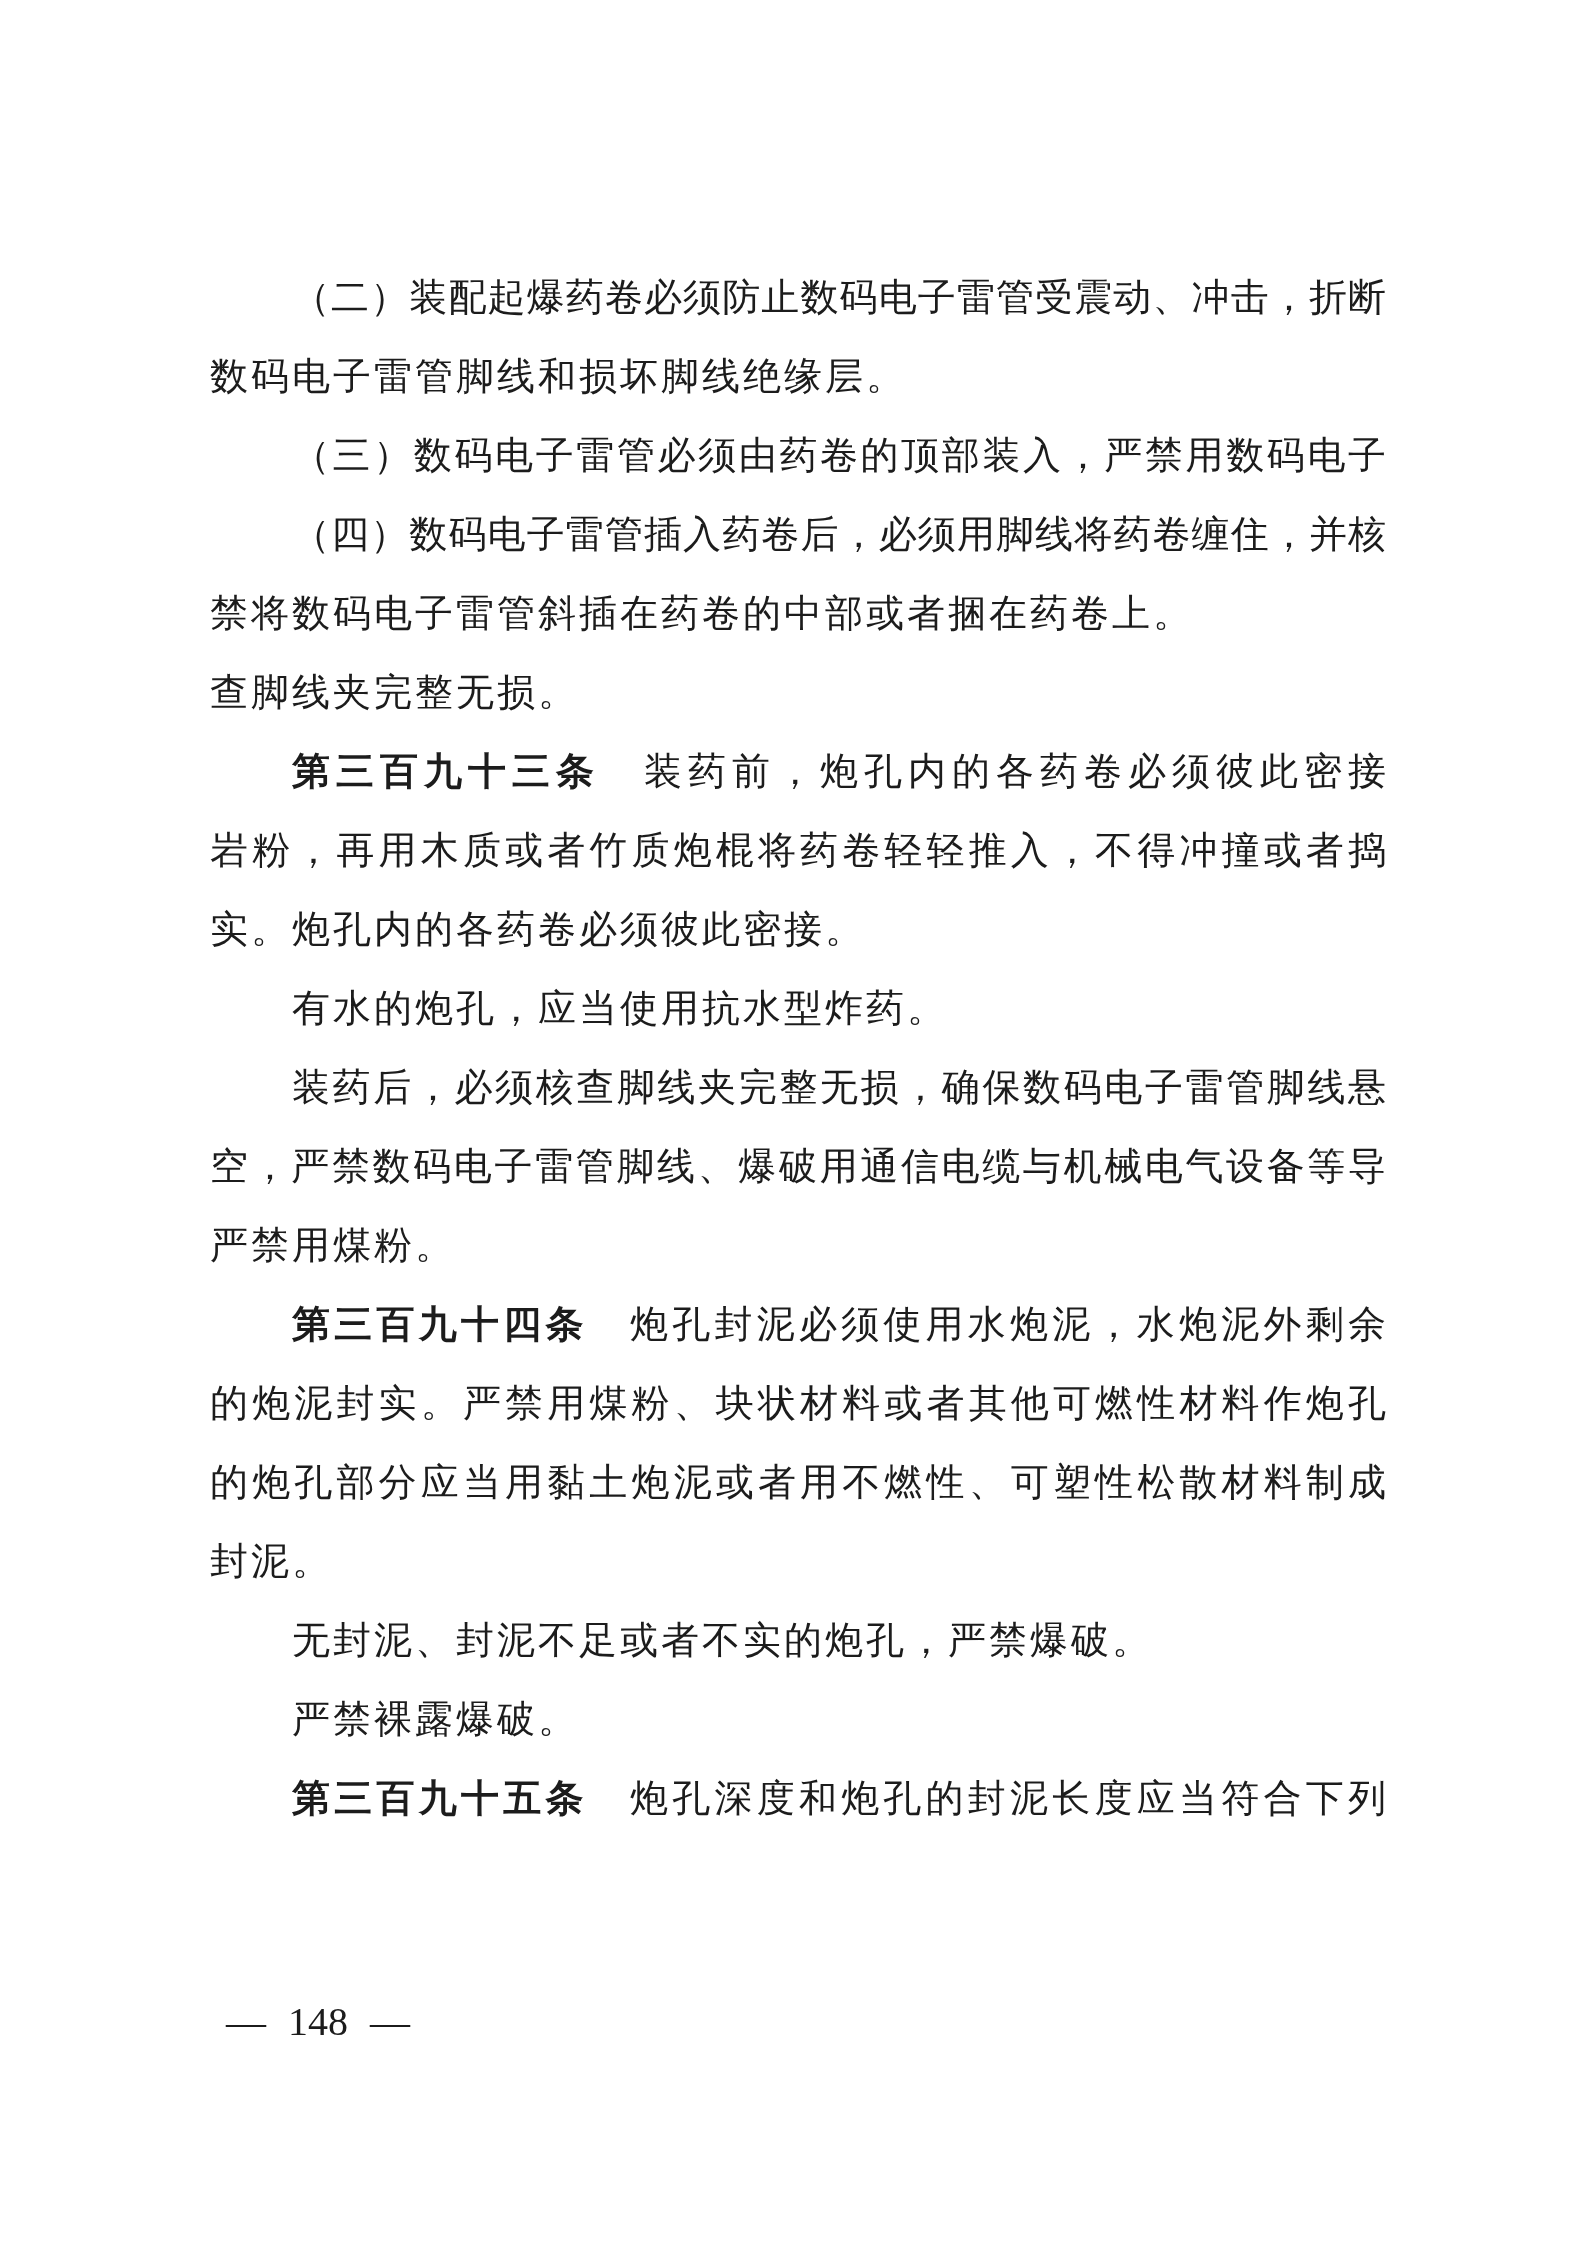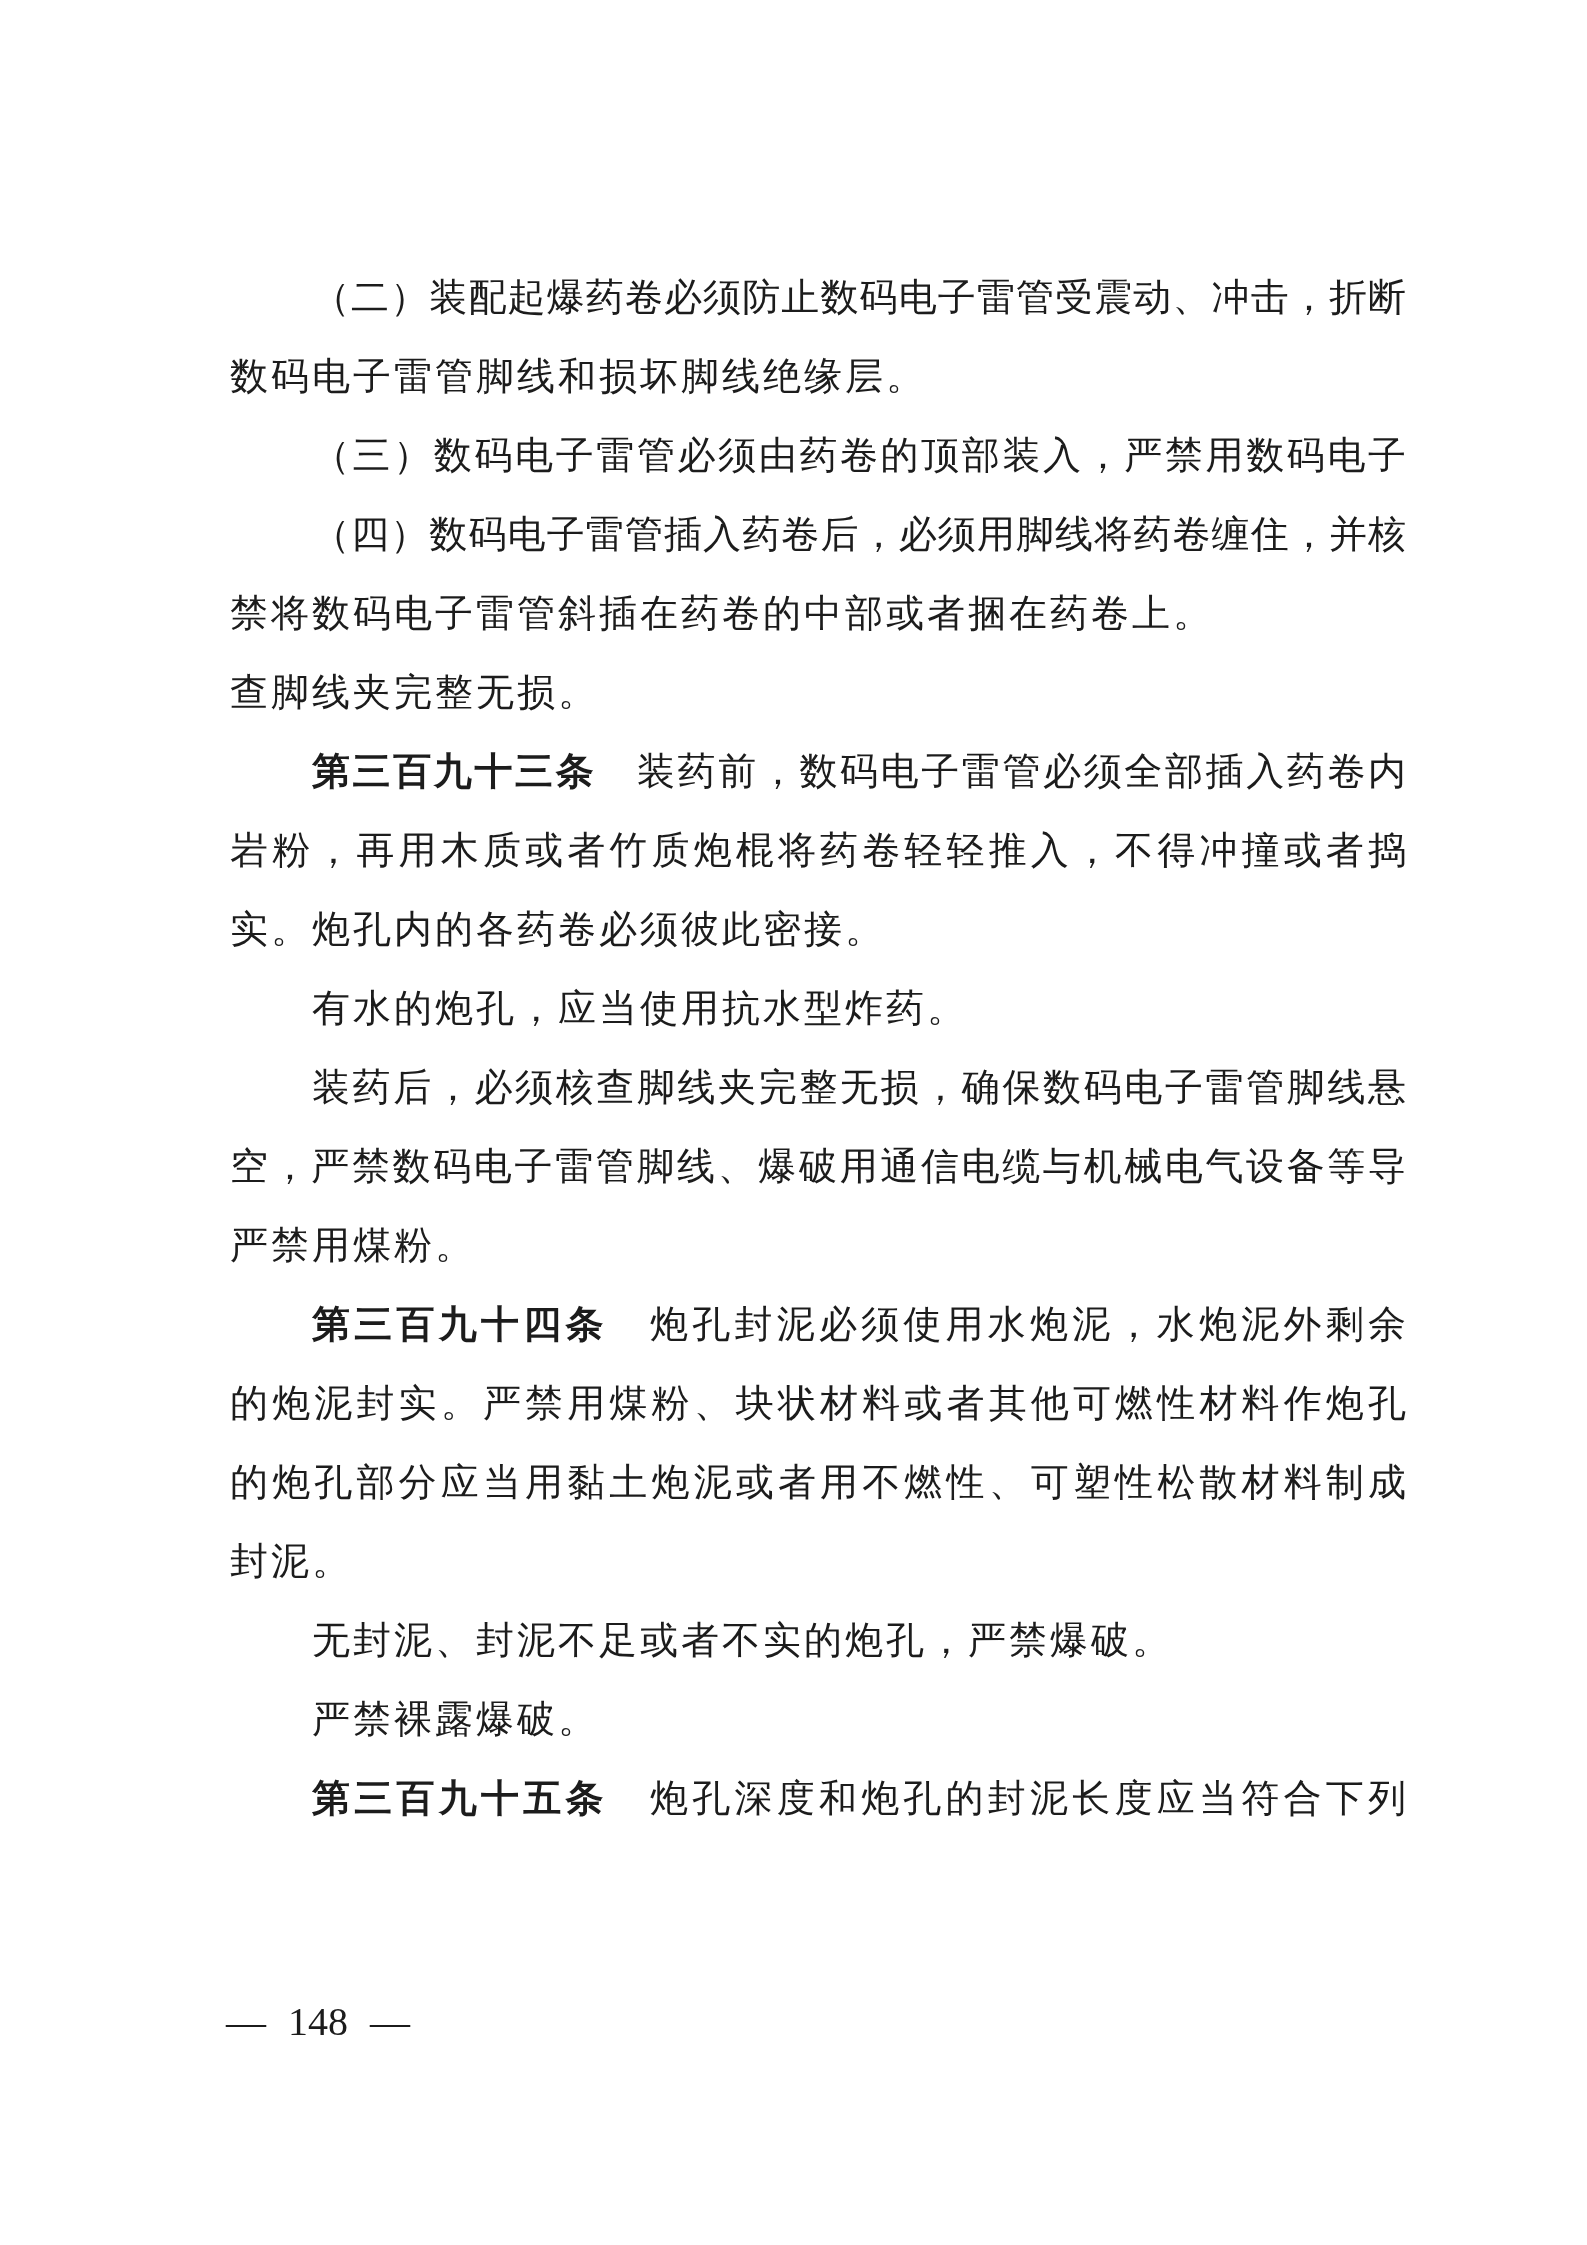--- a/index.html
+++ b/index.html
@@ -11,21 +11,20 @@
     overflow: hidden;
     font-family: "Liberation Serif", "DejaVu Serif", serif;
     color: var(--ink, #1c1c1c);
     background: var(--paper, #ffffff);
   }
   .content {
     position: absolute;
     left: 210px;
     top: 258px;
     width: 1176px;
-    margin-left: 20px;
   }
   .line {
     height: 79px;
     line-height: 79px;
     font-size: 38px;
     white-space: nowrap;
   }
   .line:not(.justify) { letter-spacing: 3px; }
   .line.justify {
     white-space: normal;
@@ -52,21 +51,21 @@
 </head>
 <body>
 
 <div class="content">
   <div class="line indent justify">（二）装配起爆药卷必须防止数码电子雷管受震动、冲击，折断</div>
   <div class="line">数码电子雷管脚线和损坏脚线绝缘层。</div>
   <div class="line indent justify">（三）数码电子雷管必须由药卷的顶部装入，严禁用数码电子</div>
   <div class="line indent justify">（四）数码电子雷管插入药卷后，必须用脚线将药卷缠住，并核</div>
   <div class="line">禁将数码电子雷管斜插在药卷的中部或者捆在药卷上。</div>
   <div class="line">查脚线夹完整无损。</div>
-  <div class="line indent justify"><span class="article-num">第三百九十三条</span><span>　装药前，数码电子雷管必须全部插入药卷内</span></div>
+  <div class="line indent justify"><span class="article-num">第三百九十三条</span><span>　装药前，炮孔内的各药卷必须彼此密接</span></div>
   <div class="line justify">岩粉，再用木质或者竹质炮棍将药卷轻轻推入，不得冲撞或者捣</div>
   <div class="line">实。炮孔内的各药卷必须彼此密接。</div>
   <div class="line indent">有水的炮孔，应当使用抗水型炸药。</div>
   <div class="line indent justify">装药后，必须核查脚线夹完整无损，确保数码电子雷管脚线悬</div>
   <div class="line justify">空，严禁数码电子雷管脚线、爆破用通信电缆与机械电气设备等导</div>
   <div class="line">严禁用煤粉。</div>
   <div class="line indent justify"><span class="article-num">第三百九十四条</span><span>　炮孔封泥必须使用水炮泥，水炮泥外剩余</span></div>
   <div class="line justify">的炮泥封实。严禁用煤粉、块状材料或者其他可燃性材料作炮孔</div>
   <div class="line justify">的炮孔部分应当用黏土炮泥或者用不燃性、可塑性松散材料制成</div>
   <div class="line">封泥。</div>

